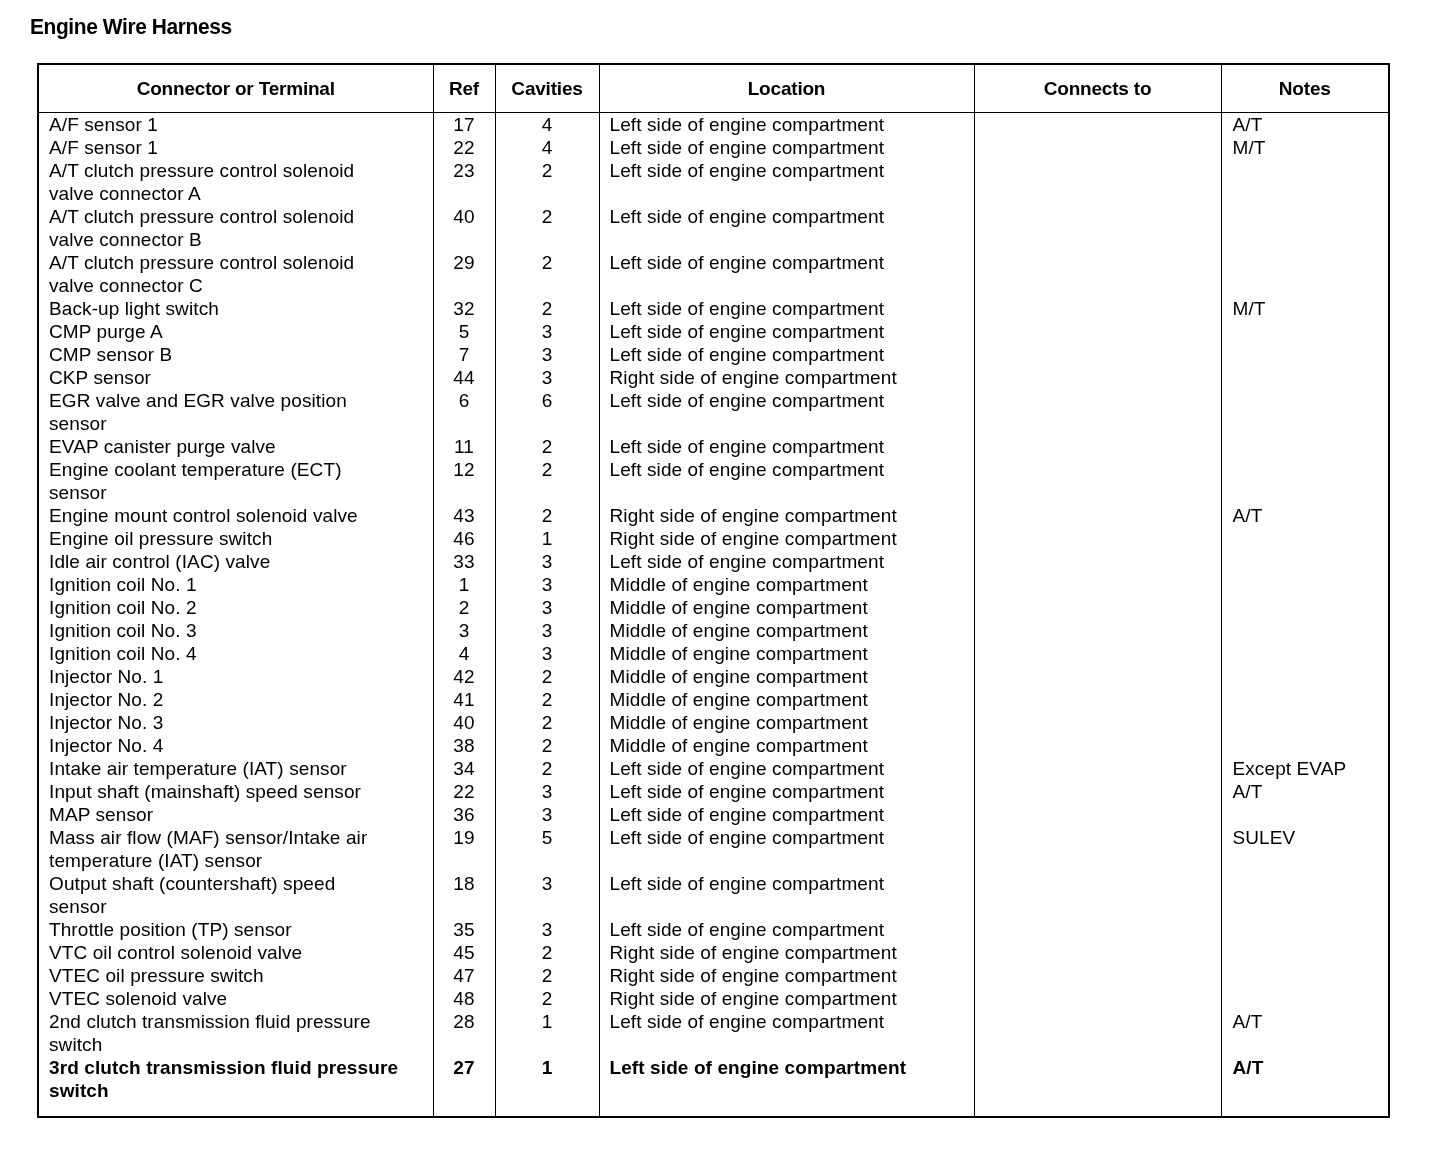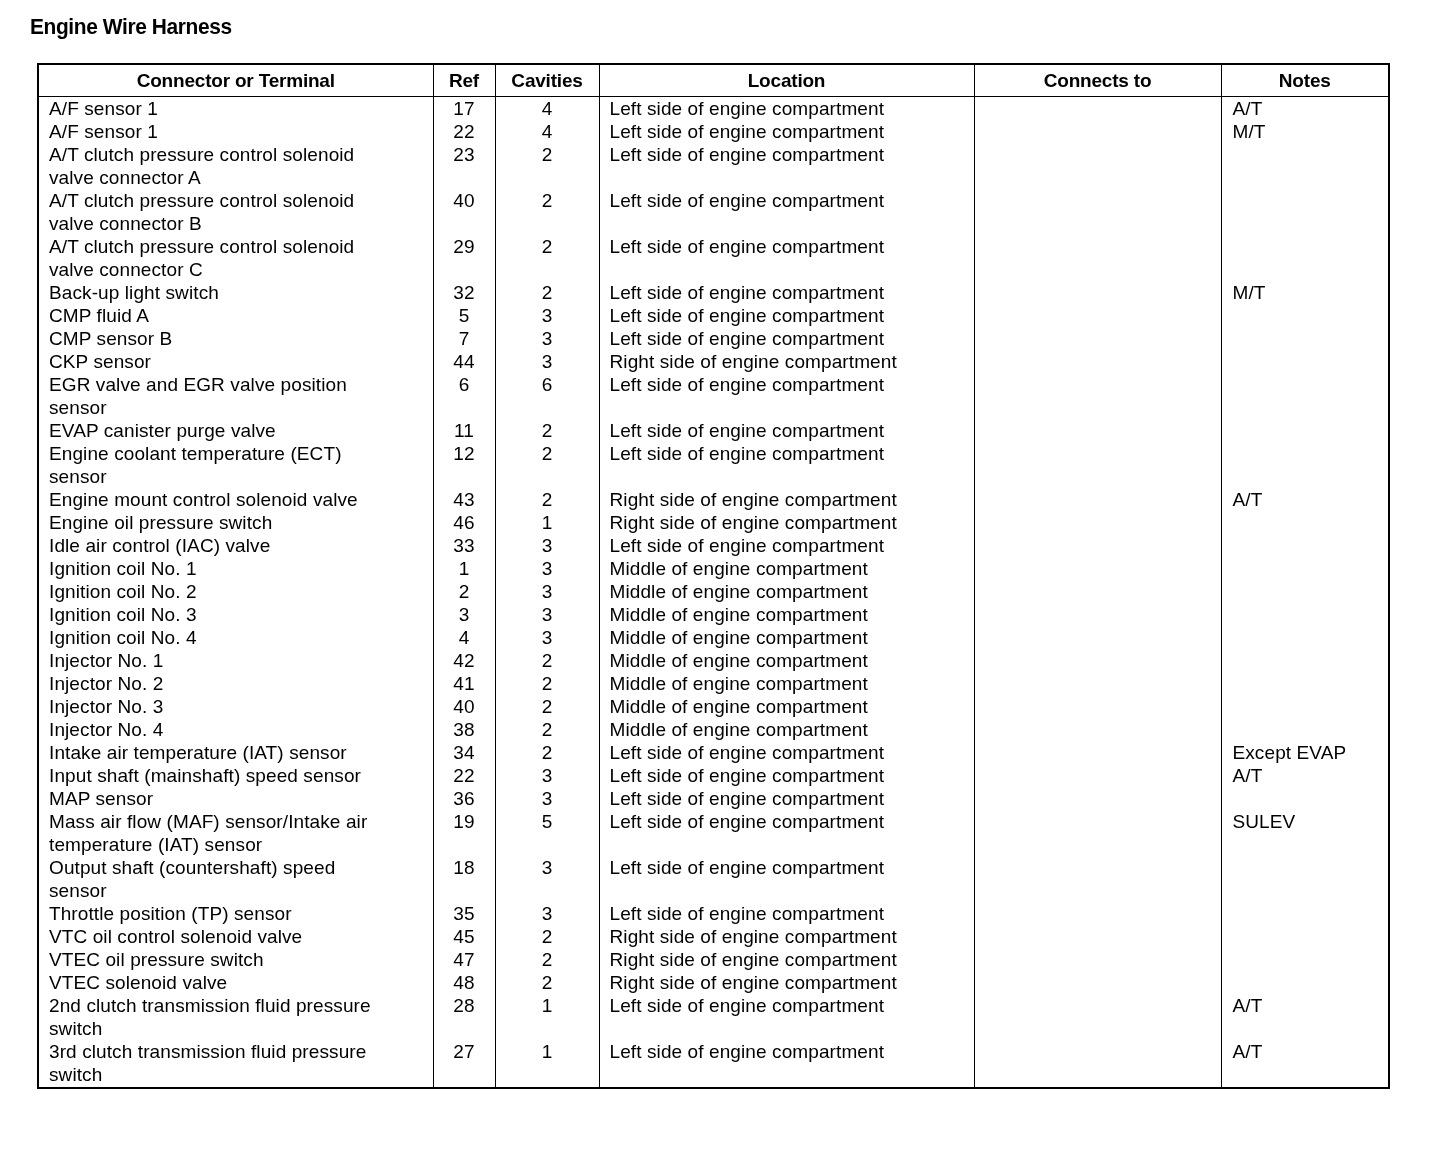--- a/index.html
+++ b/index.html
@@ -12,36 +12,36 @@
       font-size: 22px; font-weight: bold; letter-spacing: -0.4px;
       transform: scaleX(0.95); transform-origin: left top;
     }
     .harness-table {
       position: absolute; left: 37px; top: 63px; width: 1351px;
       border-collapse: collapse; table-layout: fixed;
       border: 2px solid #000;
       font-size: 19px;
     }
     .harness-table th {
-      height: 23px; padding: 4px; font-weight: bold; font-size: 19px;
+      height: 23px; padding: 12px; font-weight: bold; font-size: 19px;
       border-bottom: 1.5px solid #000; border-left: 1.5px solid #000;
       text-align: center; vertical-align: middle; line-height: 23px;
       letter-spacing: -0.2px;
     }
     .harness-table th:first-child { border-left: none; }
     .harness-table td {
       padding: 0; vertical-align: top; line-height: 23px;
       border-left: 1.5px solid #000;
       letter-spacing: 0.1px;
     }
     .harness-table td:first-child { border-left: none; padding-left: 10px; }
     .col-ref, .col-cav { text-align: center; }
     .col-loc { padding-left: 10px !important; }
     .col-notes { padding-left: 11px !important; }
-    .harness-table tbody tr:last-child td { padding-bottom: 1px; }
+    .harness-table tbody tr:last-child td { padding-bottom: 14px; font-weight: bold; }
     .cell-text { display: block; white-space: pre-line; }
   </style>
 </head>
 <body>
 
 <div class="page-title">Engine Wire Harness</div>
 
 <table class="harness-table">
   <colgroup>
     <col style="width:395px">
@@ -180,21 +180,21 @@
         </td>
         <td class="col-conn-to">
           <span class="cell-text"></span>
         </td>
         <td class="col-notes">
           <span class="cell-text">M/T</span>
         </td>
       </tr>
       <tr>
         <td class="col-conn">
-          <span class="cell-text">CMP fluid A</span>
+          <span class="cell-text">CMP purge A</span>
         </td>
         <td class="col-ref">
           <span class="cell-text">5</span>
         </td>
         <td class="col-cav">
           <span class="cell-text">3</span>
         </td>
         <td class="col-loc">
           <span class="cell-text">Left side of engine compartment</span>
         </td>

